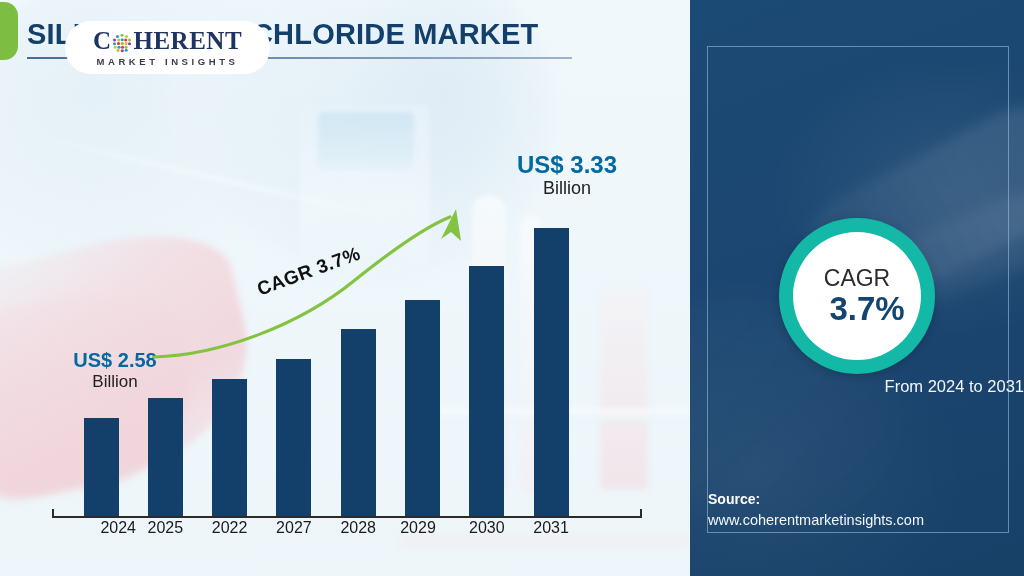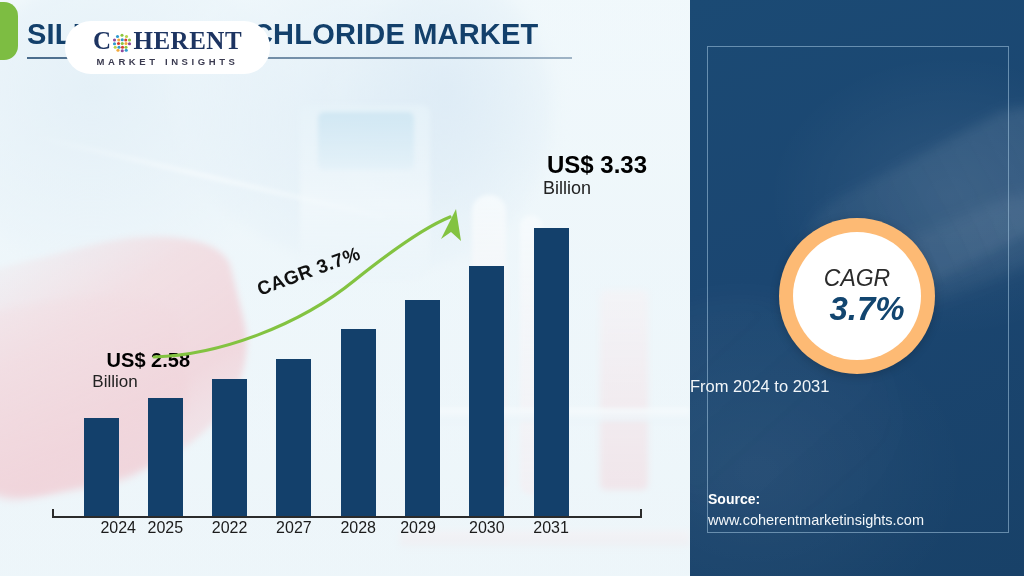--- a/index.html
+++ b/index.html
@@ -126,21 +126,21 @@
     position:absolute;bottom:59px;width:35px;background:#13406b;
     box-shadow:0 0 0 0 rgba(0,0,0,0);
   }
   .xlabel{
     position:absolute;top:519px;width:70px;text-align:center;
     font-size:16px;color:#1b1b1b;font-family:"Liberation Sans", sans-serif;
   }
 
   
   .callout{position:absolute;text-align:center;}
-  .callout .v{font-size:20px;font-weight:bold;color:#000000;line-height:1.05;text-align:right;}
+  .callout .v{font-size:20px;font-weight:bold;color:#0369a1;line-height:1.05;}
   .callout .u{font-size:17px;color:#222;line-height:1.25;}
   .callout-start{left:40px;top:350px;width:150px;}
   .callout-end{left:487px;top:152px;width:160px;}
   .callout-end .v{font-size:24px;}
   .callout-end .u{font-size:18px;}
 
   
   .arrow-svg{position:absolute;left:150px;top:205px;width:360px;height:160px;}
   .cagr-label{
     position:absolute;left:258px;top:279px;
@@ -189,34 +189,33 @@
     color:#1d3461;letter-spacing:.5px;
   }
   .globe{width:20px;height:20px;margin:0 1px;position:relative;top:2px;}
   .logo-sub{
     font-family:"Liberation Sans", sans-serif;font-size:9.5px;font-weight:bold;
     color:#3b3b50;letter-spacing:3.6px;margin-top:3px;
   }
 
   .cagr-circle{
     position:absolute;left:779px;top:218px;width:156px;height:156px;
-    border-radius:50%;background:#fdba74;
+    border-radius:50%;background:#14b8a6;
     display:flex;align-items:center;justify-content:center;
     box-shadow:0 2px 10px rgba(0,0,0,.18);
-    font-style:italic;
   }
   .cagr-inner{
     width:128px;height:128px;border-radius:50%;background:#ffffff;
     display:flex;flex-direction:column;align-items:center;justify-content:center;
   }
   .cagr-word{font-size:23px;color:#2b2b2b;line-height:1.1;}
   .cagr-val{font-size:33px;font-weight:bold;color:#12456f;line-height:1.05;margin-top:1px;margin-left:20px;}
 
   .range-text{
-    position:absolute;left:690px;top:377px;width:334px;text-align:left;
+    position:absolute;left:690px;top:377px;width:334px;text-align:right;
     font-size:16.5px;color:#f2f6f9;
   }
 
   .source-box{position:absolute;left:708px;top:489px;width:300px;}
   .source-label{font-size:14px;font-weight:bold;color:#ffffff;line-height:1.5;}
   .source-url{font-size:14.5px;color:#f3f7fa;line-height:1.5;}
 </style>
 </head>
 <body>
 

